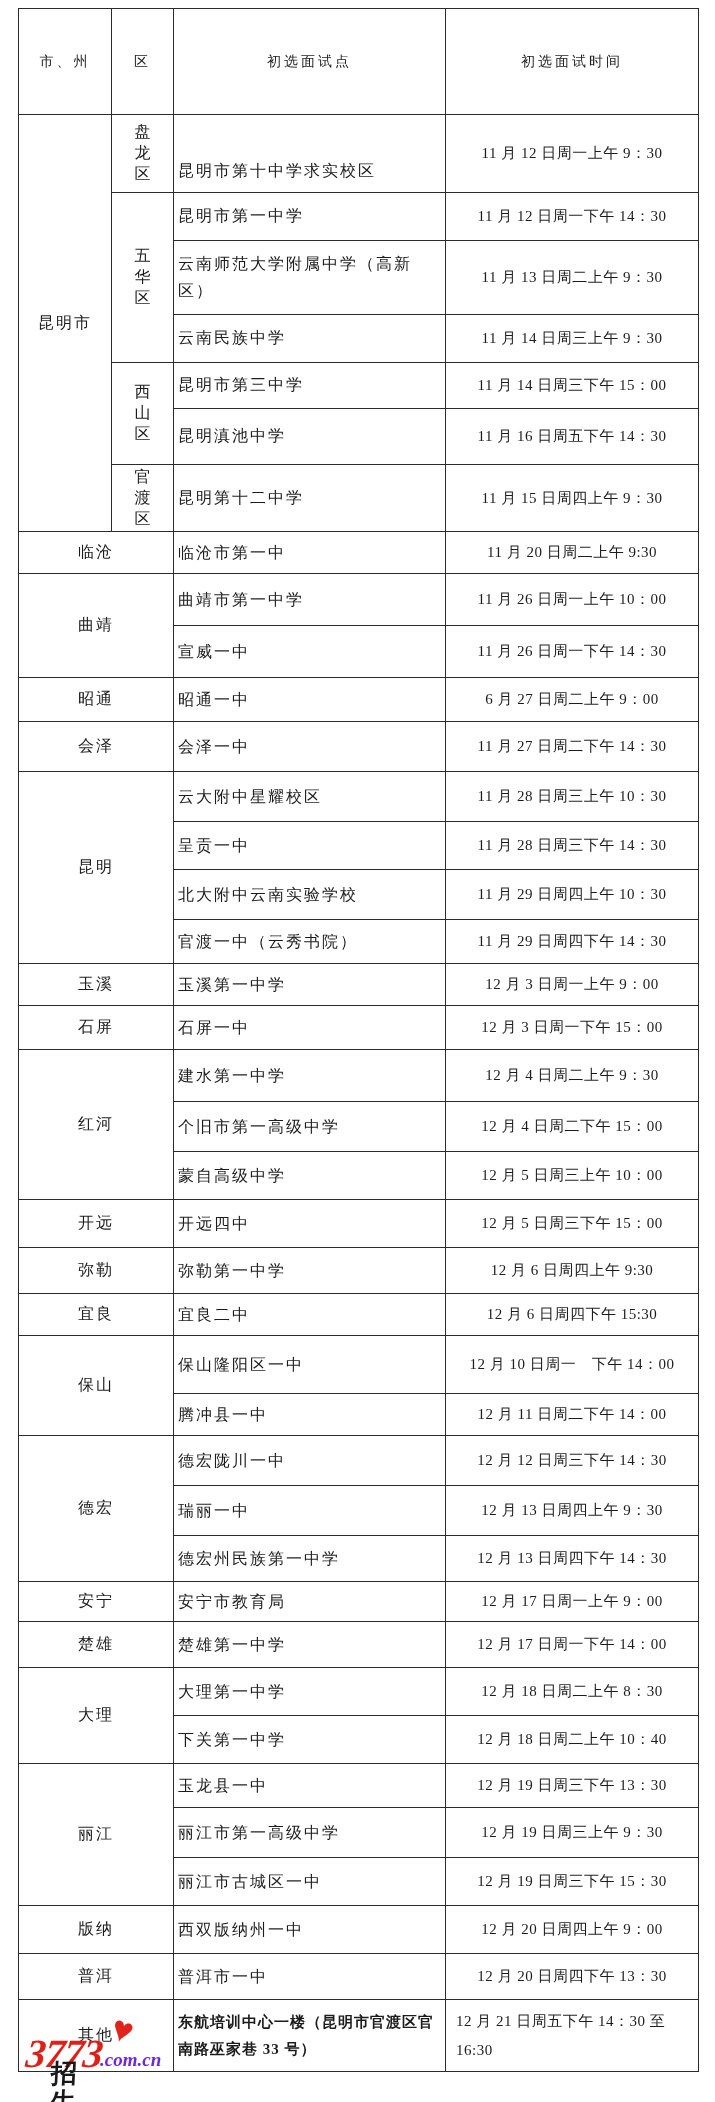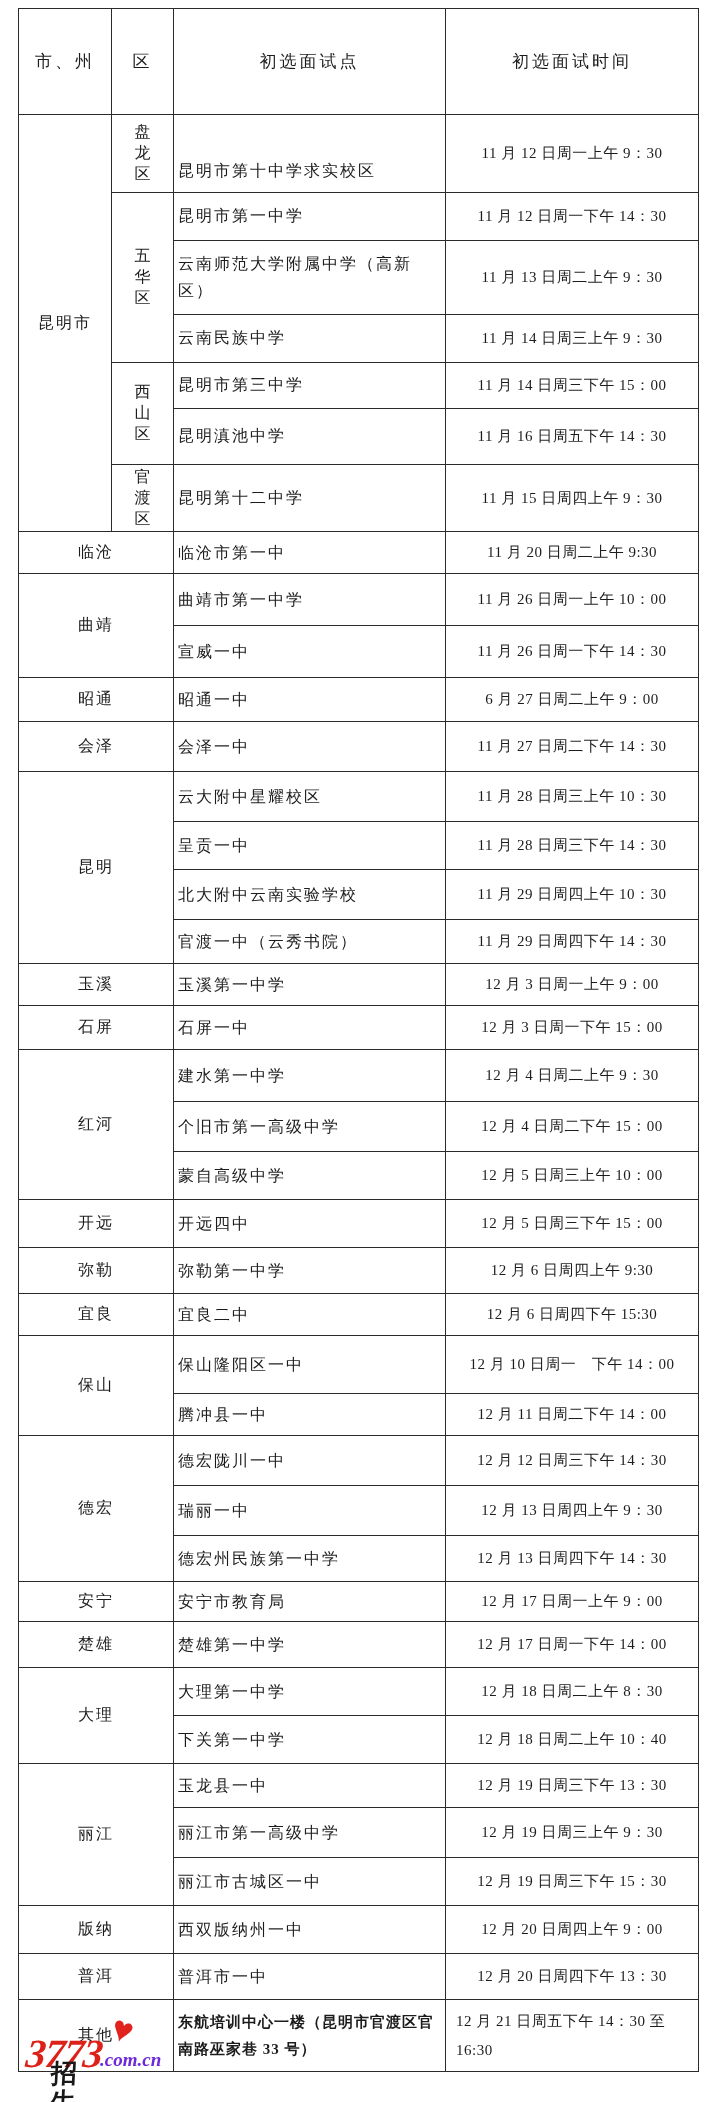--- a/index.html
+++ b/index.html
@@ -25,21 +25,21 @@
   table.schedule th,
   table.schedule td {
     border: 1px solid #2b2b2b;
     padding: 2px 4px;
     vertical-align: middle;
     overflow: hidden;
   }
   thead tr { height: 106px; }
   th.hdr {
     font-weight: normal;
-    font-size: 17px;
+    font-size: 14px;
     letter-spacing: 3px;
     text-align: center;
   }
   td.city, td.district {
     text-align: center;
     font-size: 16px;
     letter-spacing: 2px;
   }
   td.site {
     text-align: left;

